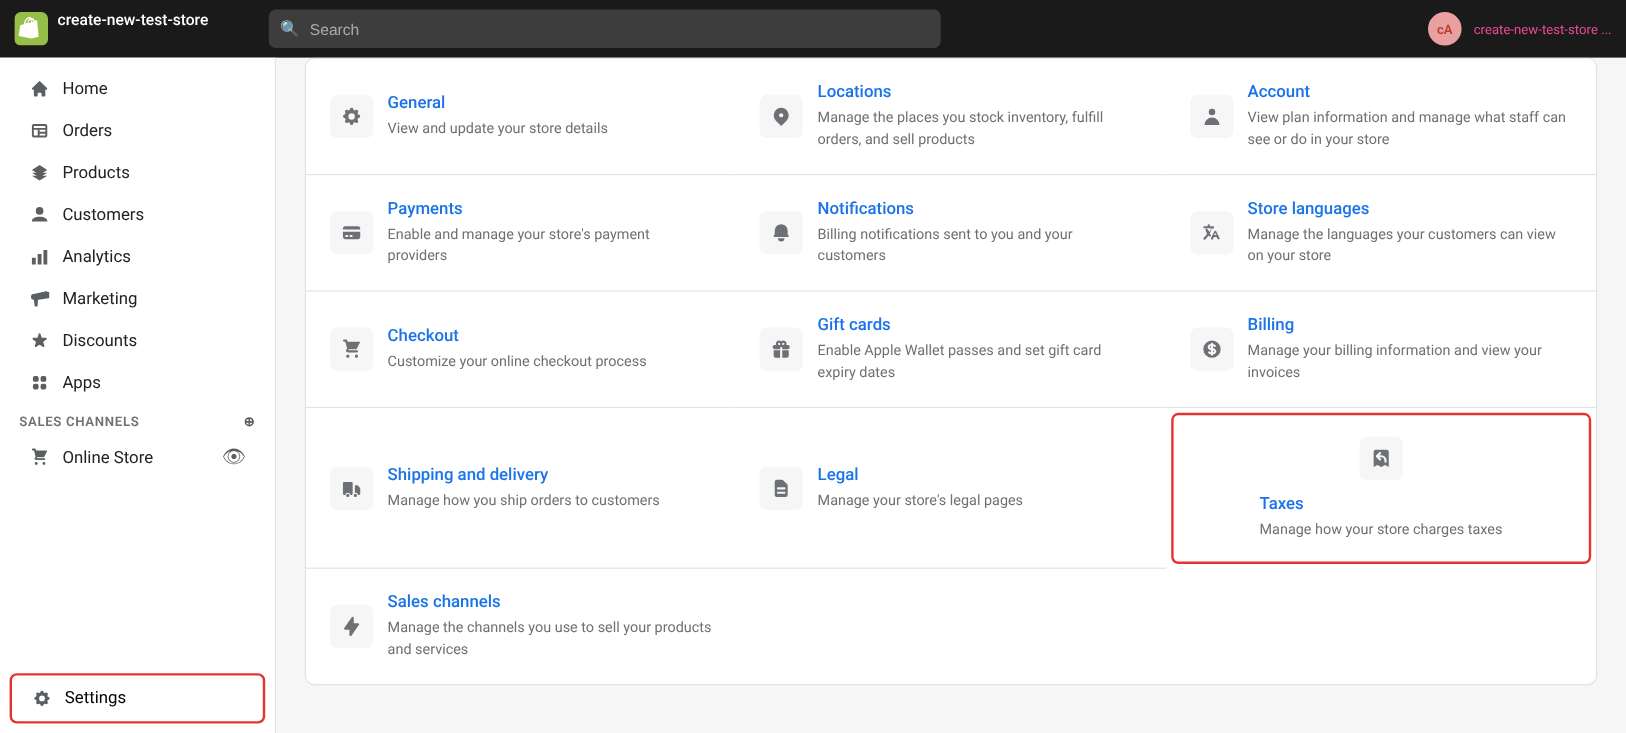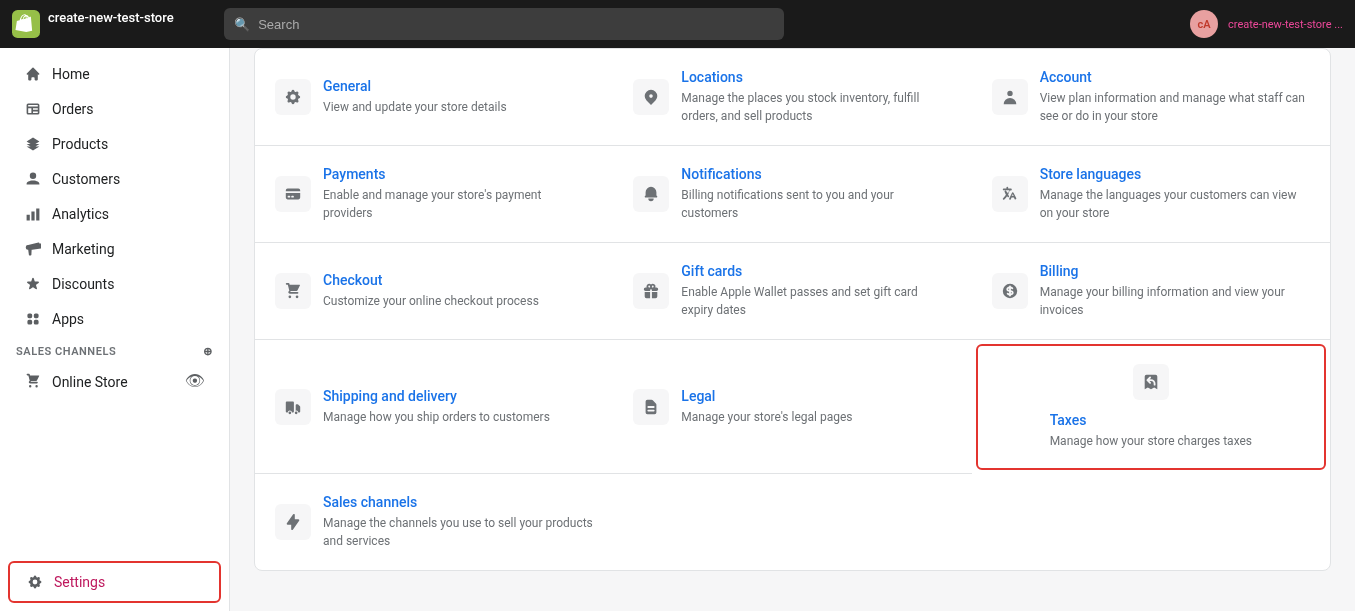--- a/index.html
+++ b/index.html
@@ -158,21 +158,21 @@
                 <path d="M3 1a1 1 0 000 2h1.22l.305 1.222a.997.997 0 00.01.042l1.358 5.43-.893.892C4.23 11.4 5.109 13 6.687 13H15a1 1 0 000-2H6.687l1-1H14a1 1 0 00.894-.553l3-6A1 1 0 0017 3H6.28l-.31-1.243A1 1 0 005 1H3zM16 16.5a1.5 1.5 0 11-3 0 1.5 1.5 0 013 0zM6.5 18a1.5 1.5 0 100-3 1.5 1.5 0 000 3z"></path>
               </svg>
           </span>
           <span>Online Store</span>
         </div>
         <span class="sidebar-item-right">👁</span>
       </div>
 
     </div>
 
-    <div class="settings-item" style="border:2px solid #e3342f; border-radius:6px; margin:8px; display:flex; align-items:center; gap:10px; padding:10px 16px; cursor:pointer; color:#be185d; font-size:14px;">
+    <div class="settings-item" style="border:2px solid #e3342f; border-radius:6px; margin:8px; display:flex; align-items:center; gap:10px; padding:10px 16px; cursor:pointer; color:#000000; font-size:14px;">
       <span class="sidebar-item-icon" style="color:#5c5f62;">
         <svg width="16" height="16" viewBox="0 0 20 20" fill="currentColor">
             <path fill-rule="evenodd" d="M11.49 3.17c-.38-1.56-2.6-1.56-2.98 0a1.532 1.532 0 01-2.286.948c-1.372-.836-2.942.734-2.106 2.106.54.886.061 2.042-.947 2.287-1.561.379-1.561 2.6 0 2.978a1.532 1.532 0 01.947 2.287c-.836 1.372.734 2.942 2.106 2.106a1.532 1.532 0 012.287.947c.379 1.561 2.6 1.561 2.978 0a1.533 1.533 0 012.287-.947c1.372.836 2.942-.734 2.106-2.106a1.533 1.533 0 01.947-2.287c1.561-.379 1.561-2.6 0-2.978a1.532 1.532 0 01-.947-2.287c.836-1.372-.734-2.942-2.106-2.106a1.532 1.532 0 01-2.287-.947zM10 13a3 3 0 100-6 3 3 0 000 6z" clip-rule="evenodd"></path>
           </svg>
       </span>
       <span>Settings</span>
     </div>
   </div>
 
   <div class="content">

